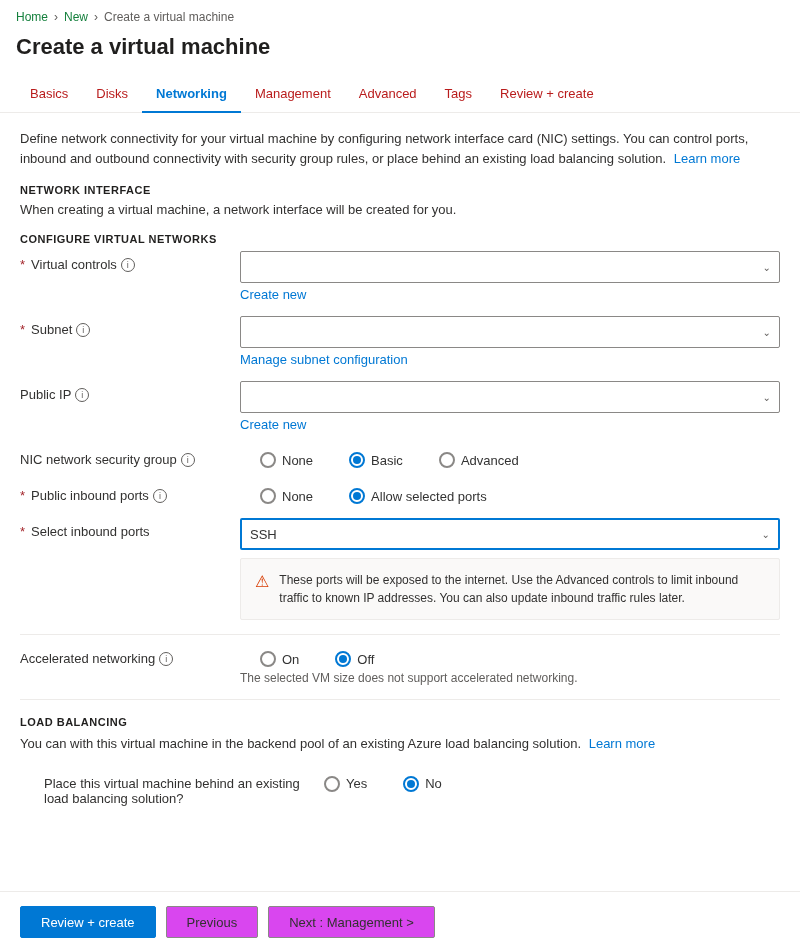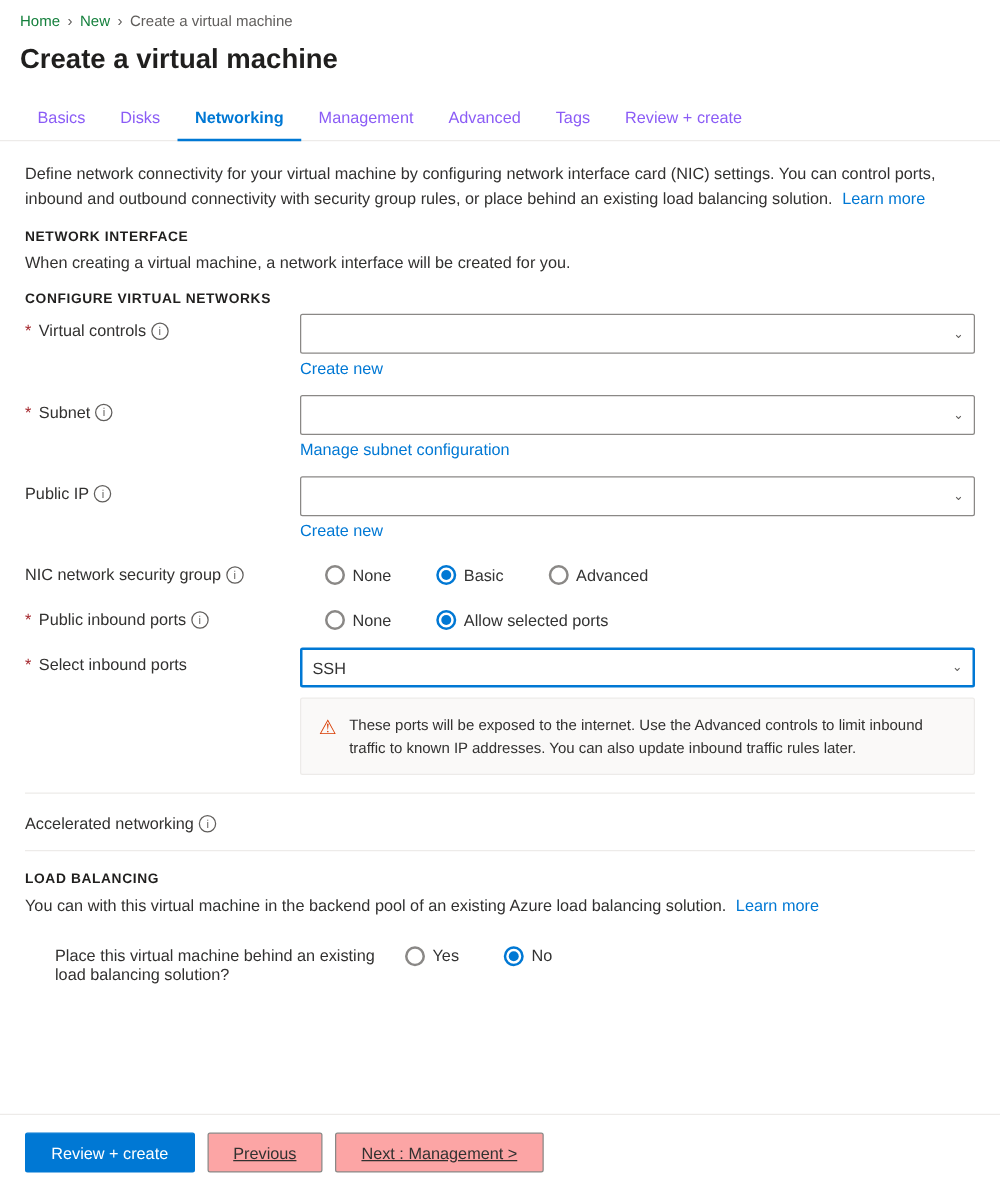--- a/index.html
+++ b/index.html
@@ -8,21 +8,21 @@
     .page-wrapper { background: #fff; max-width: 800px; margin: 0 auto; min-height: 952px; display: flex; flex-direction: column; }
 
     .breadcrumb { font-size: 12px; color: #0078d4; padding: 10px 16px 6px; display: flex; align-items: center; gap: 6px; }
     .breadcrumb span { color: #605e5c; }
     .breadcrumb a { color: #15803d; text-decoration: none; }
     .breadcrumb .sep { color: #605e5c; }
 
     .page-title { font-size: 22px; font-weight: 600; padding: 4px 16px 16px; color: #201f1e; }
 
     .tabs { display: flex; border-bottom: 1px solid #edebe9; padding: 0 16px; }
-    .tab { padding: 10px 14px; font-size: 13px; cursor: pointer; color: #8b5cf6; text-decoration: none; border-bottom: 2px solid transparent; margin-bottom: -1px; }
+    .tab { padding: 10px 14px; font-size: 13px; cursor: pointer; color: #b91c1c; text-decoration: none; border-bottom: 2px solid transparent; margin-bottom: -1px; }
     .tab.active { color: #0078d4; border-bottom: 2px solid #0078d4; font-weight: 600; }
 
     .content { padding: 16px 20px; flex: 1; }
 
     .description { font-size: 13px; color: #323130; margin-bottom: 16px; line-height: 1.5; }
     .description a { color: #0078d4; text-decoration: none; }
 
     .section-title { font-size: 11px; font-weight: 700; color: #201f1e; letter-spacing: 0.5px; text-transform: uppercase; margin: 16px 0 6px; }
 
     .section-desc { font-size: 13px; color: #323130; margin-bottom: 14px; }
@@ -49,21 +49,21 @@
 
     .warning-box { background: #faf9f8; border: 1px solid #edebe9; border-radius: 2px; padding: 12px 14px; display: flex; gap: 10px; margin-top: 8px; }
     .warning-icon { font-size: 16px; color: #d83b01; flex-shrink: 0; margin-top: 1px; }
     .warning-text { font-size: 12px; color: #323130; line-height: 1.5; }
 
     .divider { border: none; border-top: 1px solid #edebe9; margin: 10px 0; }
 
     .footer { border-top: 1px solid #edebe9; padding: 14px 20px; display: flex; gap: 10px; align-items: center; background: #fff; }
     .btn { height: 32px; padding: 0 20px; border-radius: 2px; font-size: 13px; cursor: pointer; border: 1px solid; font-family: inherit; }
     .btn-primary { background: #0078d4; color: #fff; border-color: #0078d4; }
-    .btn-secondary { background: #fca5a5; color: #323130; border-color: #8a8886; text-decoration: underline; }
+    .btn-secondary { background: #d946ef; color: #323130; border-color: #8a8886; }
   </style>
 </head>
 <body>
 
 <div class="page-wrapper">
 
   <div class="breadcrumb">
     <a>Home</a>
     <span class="sep">›</span>
     <a>New</a>
@@ -200,20 +200,33 @@
       </div>
     </div>
 
     <hr class="divider">
 
     <div class="form-row" style="margin-top:10px;">
       <div class="form-label">
         <span>Accelerated networking</span>
         <span class="info-icon">i</span>
       </div>
+      <div class="form-control">
+        <div class="radio-group">
+          <label class="radio-item">
+            <div class="radio-circle"></div>
+            <span>On</span>
+          </label>
+          <label class="radio-item">
+            <div class="radio-circle selected"></div>
+            <span>Off</span>
+          </label>
+        </div>
+        <div style="font-size:12px;color:#605e5c;margin-top:4px;">The selected VM size does not support accelerated networking.</div>
+      </div>
     </div>
 
     <hr class="divider">
 
     <div class="section-title">LOAD BALANCING</div>
     <p class="description">
       <span>You can with this virtual machine in the backend pool of an existing Azure load balancing solution.</span>
       <a style="color:#0078d4;text-decoration:none;margin-left:4px;">Learn more</a>
     </p>
 

